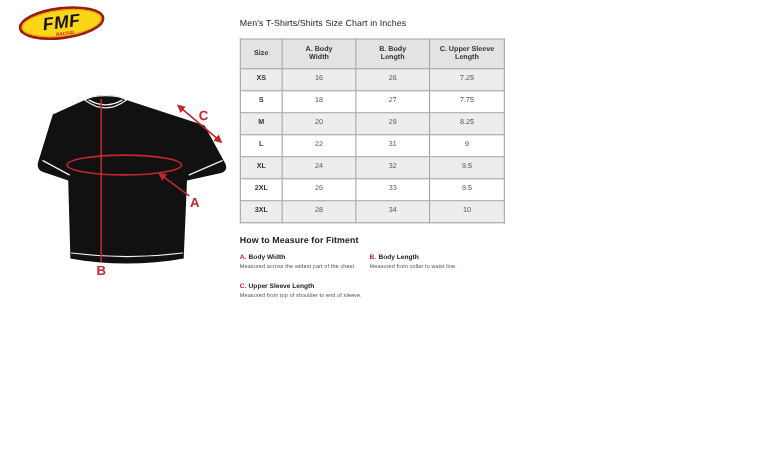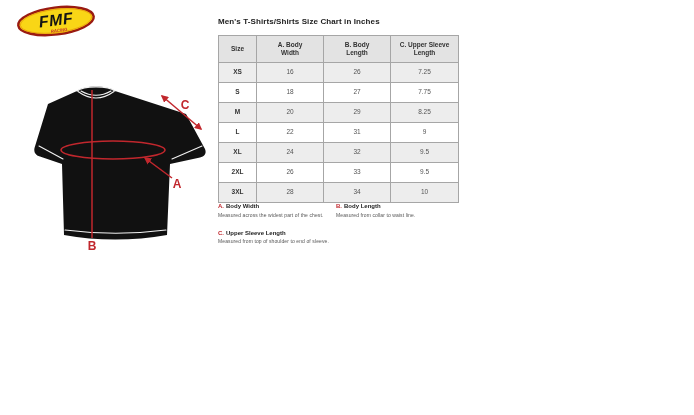--- a/index.html
+++ b/index.html
@@ -16,21 +16,21 @@
   .logo { position: absolute; left: 14px; top: 2px; }
 
   
   .diagram { position: absolute; left: 18px; top: 78px; }
 
   
   .content { position: absolute; left: 218px; top: 16px; width: 244px; }
 
   .chart-title {
     font-size: 8px;
-    font-weight: bold;
+    font-weight: normal;
     color: #222;
     line-height: 11px;
     margin-bottom: 8px;
     letter-spacing: 0.1px;
   }
 
   table.size-chart {
     width: 240px;
     border-collapse: collapse;
     table-layout: fixed;
@@ -197,20 +197,21 @@
       </tr>
       <tr>
         <td class="size-col">3XL</td>
         <td>28</td>
         <td>34</td>
         <td>10</td>
       </tr>
     </tbody>
   </table>
 
+  <div class="measure-title">How to Measure for Fitment</div>
 
   <div class="measure-grid">
     <div class="measure-item">
       <div class="mi-head">
         <span class="red-letter">A.</span><span>Body Width</span>
       </div>
       <div class="mi-desc">Measured across the widest part of the chest.</div>
     </div>
     <div class="measure-item">
       <div class="mi-head">

